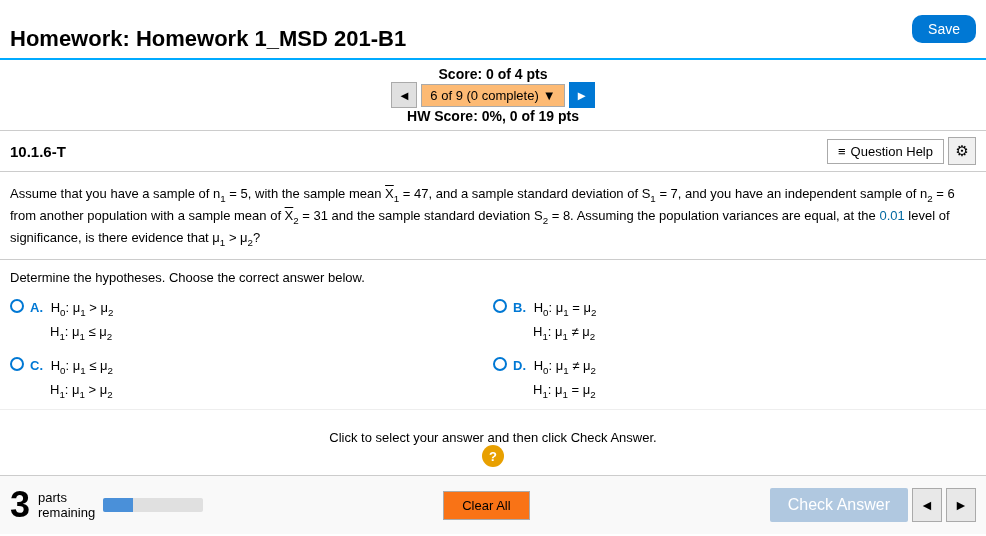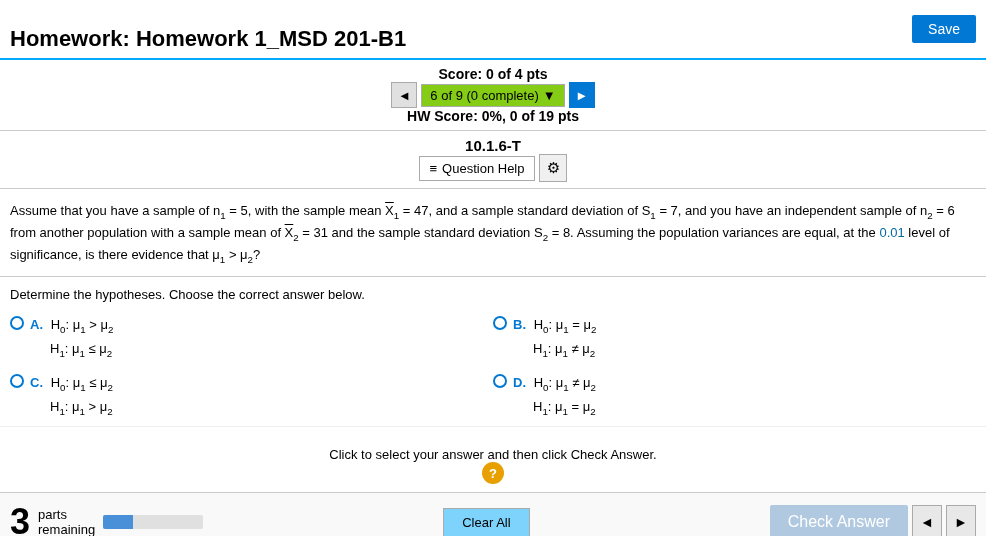--- a/index.html
+++ b/index.html
@@ -15,21 +15,21 @@
       padding: 6px 10px;
     }
     .header-title { font-size: 22px; font-weight: bold; color: #000; margin-top: 20px; }
     .save-btn {
       background: #0078d4;
       color: #fff;
       border: none;
       padding: 6px 16px;
       font-size: 14px;
       cursor: pointer;
-      border-radius: 2px;
+      border-radius: 10px;
     }
 
     
     .score-bar {
       display: flex;
       align-items: center;
       justify-content: space-between;
       padding: 6px 10px;
       border-bottom: 1px solid #ccc;
       flex-direction: column;
@@ -41,34 +41,33 @@
       border: 1px solid #aaa;
       width: 26px; height: 26px;
       display: flex; align-items: center; justify-content: center;
       cursor: pointer; font-size: 13px;
     }
     .nav-btn.active { background: #0078d4; color: #fff; border-color: #0078d4; }
     .nav-text {
       border: 1px solid #aaa;
       padding: 3px 8px;
       font-size: 13px;
-      background: #84cc16;
+      background: #fdba74;
       cursor: pointer;
       display: flex; align-items: center; gap: 4px;
     }
     .score-right { font-size: 14px; font-weight: bold; }
 
     
     .question-bar {
       display: flex;
       align-items: center;
       justify-content: space-between;
       padding: 6px 10px;
       border-bottom: 1px solid #ccc;
-      flex-direction: column;
     }
     .question-label { font-size: 15px; font-weight: bold; }
     .question-help-btn {
       border: 1px solid #aaa;
       background: #fff;
       padding: 4px 10px;
       cursor: pointer;
       font-size: 13px;
       display: flex; align-items: center; gap: 5px;
     }
@@ -161,21 +160,21 @@
       overflow: hidden;
     }
     .progress-bar-fill {
       height: 100%;
       background: #4a90d9;
       width: 30%;
     }
     .footer-center { display: flex; align-items: center; }
     .clear-all-btn {
       border: 1px solid #aaa;
-      background: #7dd3fc;
+      background: #f97316;
       padding: 6px 18px;
       cursor: pointer;
       font-size: 13px;
     }
     .footer-right { display: flex; align-items: center; gap: 4px; }
     .check-answer-btn {
       background: #b0c8e0;
       border: none;
       padding: 8px 18px;
       font-size: 16px;

